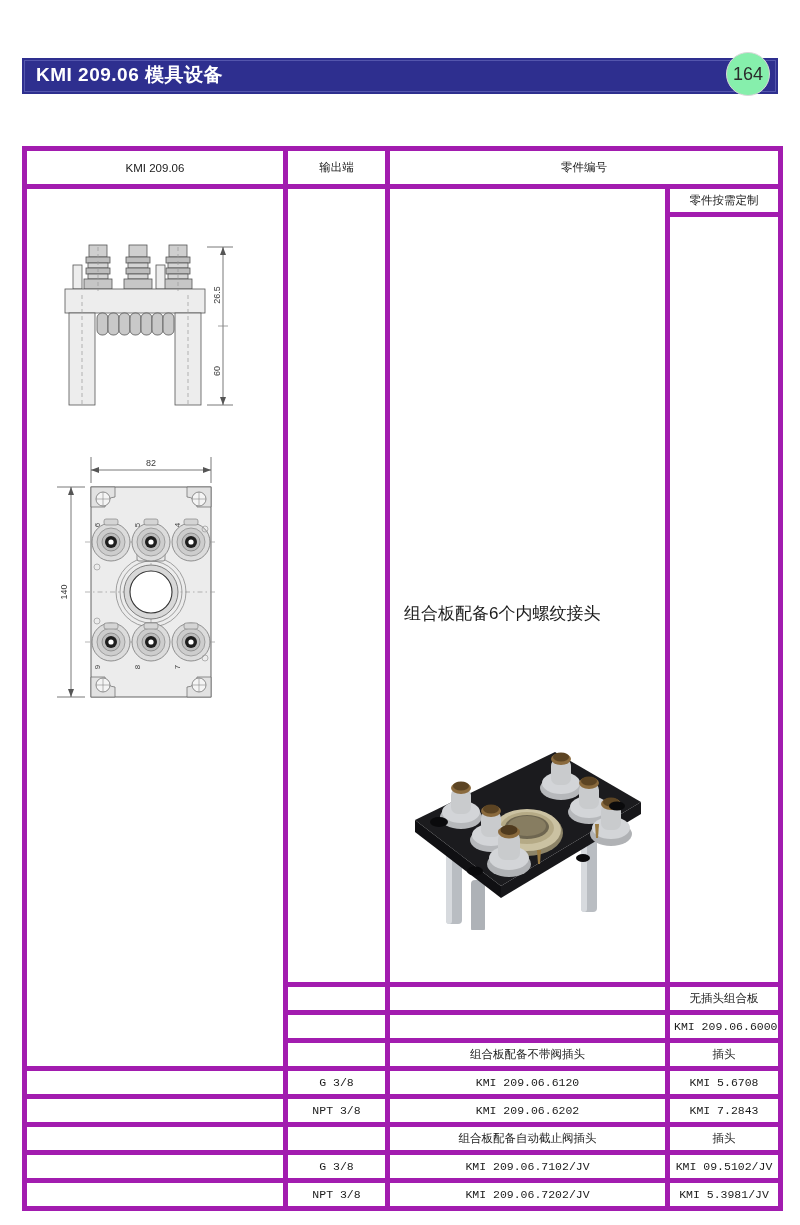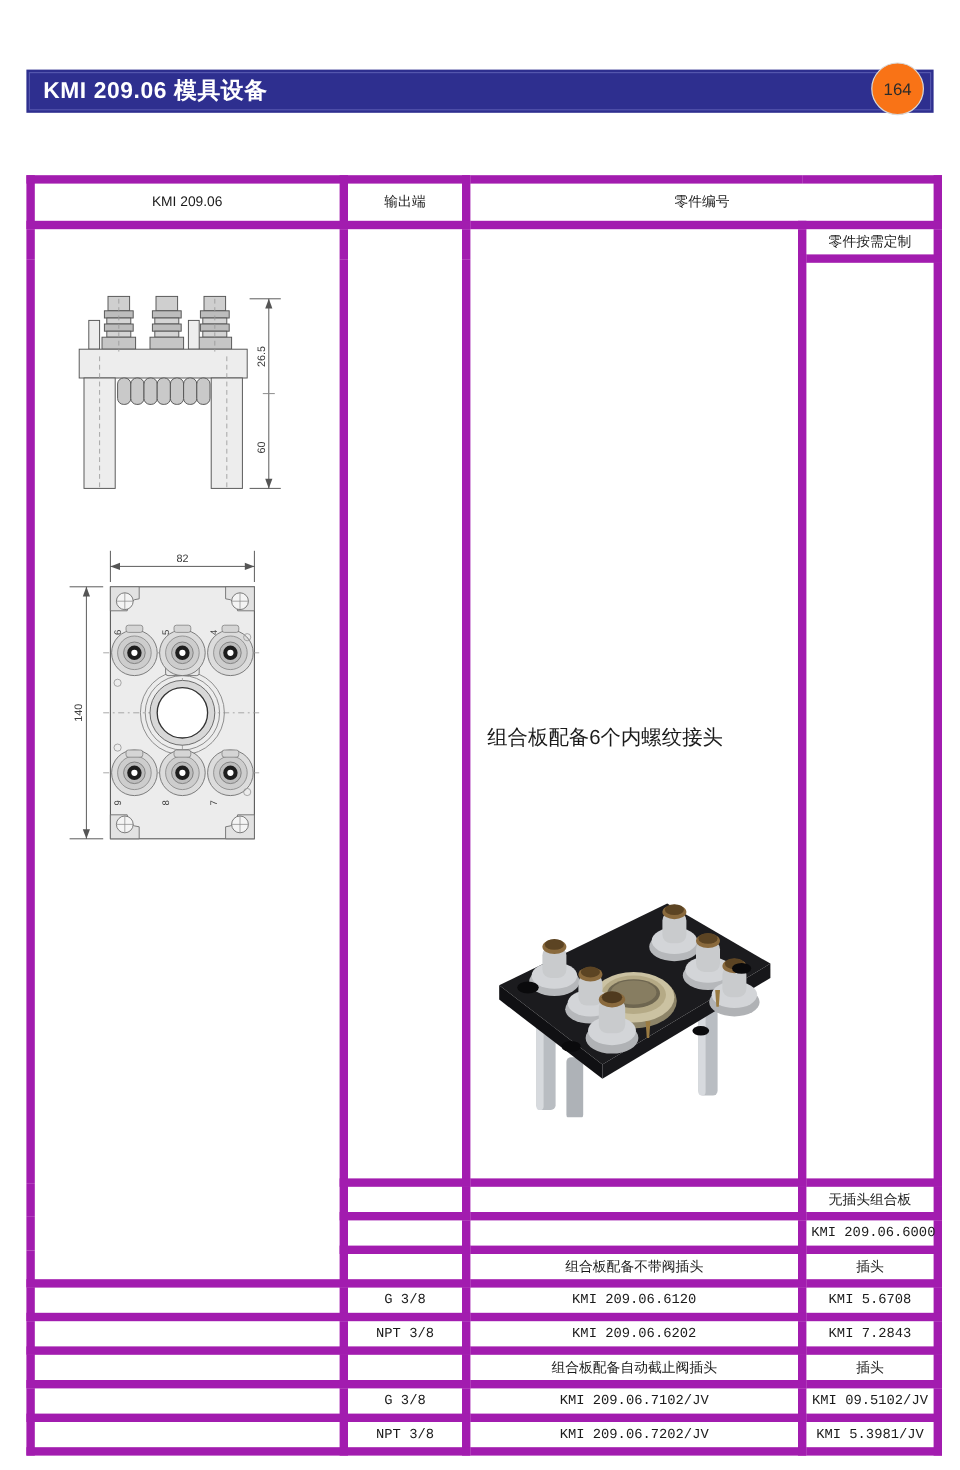--- a/index.html
+++ b/index.html
@@ -53,44 +53,44 @@
     letter-spacing: 0.5px;
     white-space: nowrap;
   }
   .page-badge {
     position: absolute;
     right: 8px;
     top: -6px;
     width: 44px;
     height: 44px;
     border-radius: 50%;
-    background: #f97316;
+    background: #86efac;
     border: 1px solid #d8d8d8;
     display: flex;
     align-items: center;
     justify-content: center;
-    font-size: 14px;
+    font-size: 18px;
     color: #2b2b2b;
     box-sizing: border-box;
   }
 
   
   .table-wrap {
     position: absolute;
     left: 22px;
     top: 146px;
     width: 756px;
   }
   table.spec {
     border-collapse: collapse;
     width: 756px;
     table-layout: fixed;
   }
   table.spec td {
-    border: 7px solid #a21caf;
+    border: 5px solid #a21caf;
     font-size: 11.5px;
     color: #1b1b1b;
     text-align: center;
     vertical-align: middle;
     padding: 0 4px;
     box-sizing: border-box;
   }
   .hdr-row td {
     height: 38px;
     font-size: 12px;

